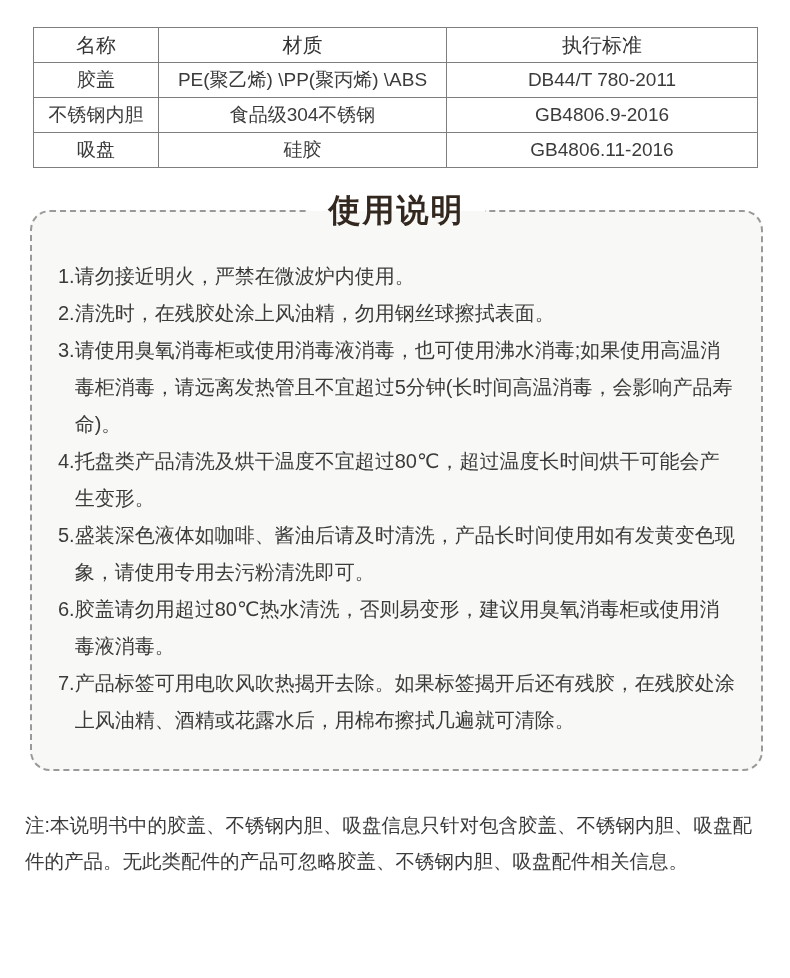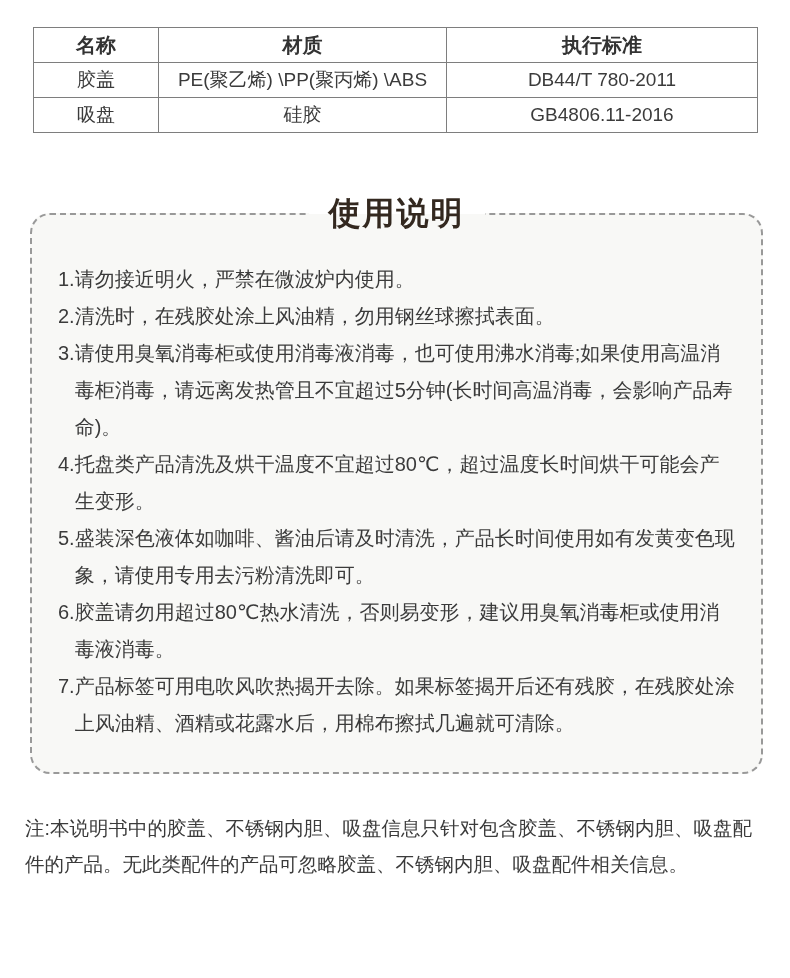--- a/index.html
+++ b/index.html
@@ -32,31 +32,31 @@
     text-align: center;
     vertical-align: middle;
     padding: 0 2px;
     font-size: 19px;
     color: #3b3b3b;
     white-space: nowrap;
     overflow: hidden;
   }
   table.materials th {
     font-size: 20px;
-    font-weight: bold;
+    font-weight: normal;
     color: #333333;
   }
   col.c1 { width: 125px; }
   col.c2 { width: 288px; }
   col.c3 { width: 311px; }
 
   
   .usage-section {
     position: relative;
-    margin: 58px 27px 0 30px;
+    margin: 20px 27px 0 30px;
     padding-top: 22px;
   }
   .usage-title {
     position: absolute;
     top: 0;
     left: 50%;
     transform: translateX(-50%);
     font-size: 32px;
     font-weight: bold;
     line-height: 44px;
@@ -115,20 +115,25 @@
         <th>执行标准</th>
       </tr>
     </thead>
     <tbody>
       <tr>
         <td>胶盖</td>
         <td>PE(聚乙烯) \PP(聚丙烯) \ABS</td>
         <td>DB44/T 780-2011</td>
       </tr>
       <tr>
+        <td>不锈钢内胆</td>
+        <td>食品级304不锈钢</td>
+        <td>GB4806.9-2016</td>
+      </tr>
+      <tr>
         <td>吸盘</td>
         <td>硅胶</td>
         <td>GB4806.11-2016</td>
       </tr>
     </tbody>
   </table>
 
   <div class="usage-section">
     <div class="usage-title">使用说明</div>
     <div class="usage-box">

